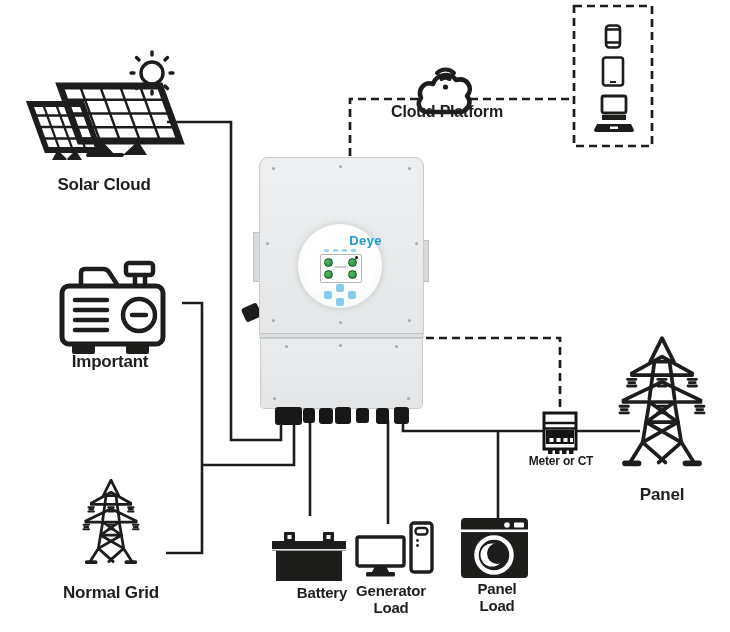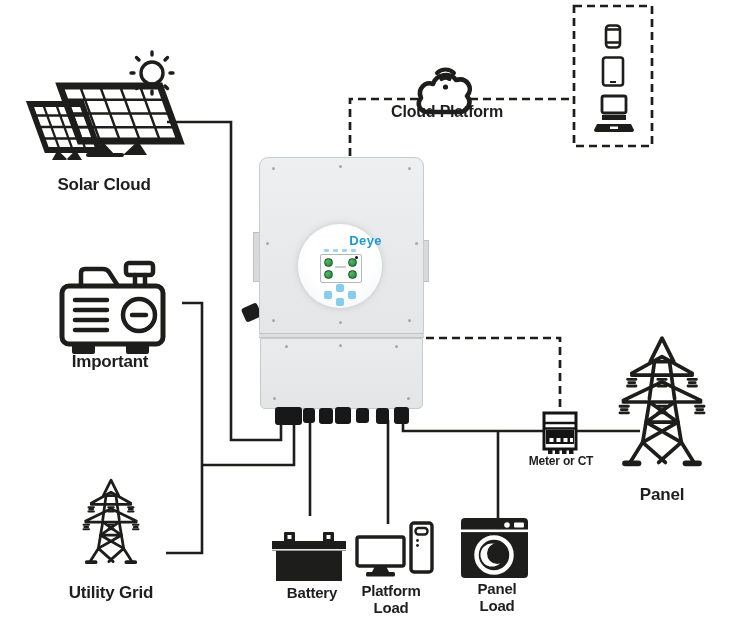--- a/index.html
+++ b/index.html
@@ -121,21 +121,21 @@
         <path d="M0,85 H10 M1.5,89 H8.5 M0,93 H10"></path>
         <path d="M45,85 H55 M46.5,89 H53.5 M45,93 H55"></path>
         <path d="M90,85 H100 M91.5,89 H98.5 M90,93 H100"></path>
       </g>
       <path d="M35,80 L27,128 M65,80 L73,128"></path>
       <path d="M35,80 L69,104 M65,80 L31,104 M31,104 L73,128 M69,104 L27,128 M31,104 H69"></path>
       <path d="M27,128 L12,152 M73,128 L88,152 M27,128 L54,152 M73,128 L46,152"></path>
       <path d="M6,153 H22 M78,153 H94" stroke-width="7"></path>
     </g>
   </svg>
-  <div class="label lbl17" style="left:111px;top:585px">Utility Grid</div>
+  <div class="label lbl17" style="left:111px;top:585px">Normal Grid</div>
 
   <svg class="abs" style="left:413px;top:58px" width="62" height="62" viewBox="0 0 62 62">
     <g fill="none" stroke="#1d1d1b" stroke-width="4" stroke-linecap="round">
       <path d="M24,15 a12,12 0 0 1 17,0"></path>
       <path d="M28.5,21 a7,7 0 0 1 8,0"></path>
     </g>
     <circle cx="32.5" cy="29" r="2.6" fill="#1d1d1b"></circle>
     <path fill="none" stroke="#1d1d1b" stroke-width="4.6" stroke-linecap="round" stroke-linejoin="round" d="M15,54 C 7,54 3,46 8,40 C 4,31 12,23 20,26 C 23,16 38,14 43,22 C 54,19 61,30 54,38 C 60,45 54,54 46,54 Z"></path>
   </svg>
   <div class="label lbl16" style="left:447px;top:104px">Cloud Platform</div>
@@ -253,37 +253,37 @@
     <g fill="#1d1d1b">
       <rect x="13" y="3" width="11" height="10" rx="1"></rect>
       <rect x="52" y="3" width="11" height="10" rx="1"></rect>
       <rect x="1" y="12" width="74" height="10"></rect>
       <rect x="5" y="22" width="66" height="30"></rect>
     </g>
     <rect x="16.5" y="6" width="4" height="4" fill="#fff"></rect>
     <rect x="55.5" y="6" width="4" height="4" fill="#fff"></rect>
     <rect x="1" y="20" width="74" height="1.6" fill="#fff" opacity=".9"></rect>
   </svg>
-  <div class="label lbl15" style="left:312px;top:585px">Battery</div>
+  <div class="label lbl15" style="left:322px;top:585px">Battery</div>
 
   <svg class="abs" style="left:356px;top:519px" width="78" height="58" viewBox="0 0 78 58">
     <g fill="#fff" stroke="#1d1d1b" stroke-width="3.4" stroke-linejoin="round">
       <rect x="55" y="4" width="21" height="49" rx="3"></rect>
       <rect x="1" y="18" width="47" height="29" rx="2"></rect>
     </g>
     <rect x="59.5" y="9" width="12" height="6.5" rx="3" fill="none" stroke="#1d1d1b" stroke-width="2.4"></rect>
     <circle cx="61.5" cy="21.5" r="1.4" fill="#1d1d1b"></circle>
     <circle cx="61.5" cy="26.5" r="1.4" fill="#1d1d1b"></circle>
     <g fill="#1d1d1b">
       <path d="M19,47 h11 l3,6 h-17 z"></path>
       <rect x="10" y="53" width="29" height="4.5" rx="1.5"></rect>
     </g>
   </svg>
   <div class="label lbl15" style="left:391px;top:583px">
-    <div>Platform</div>
+    <div>Generator</div>
     <div>Load</div>
   </div>
 
   <svg class="abs" style="left:459px;top:516px" width="72" height="64" viewBox="0 0 72 64">
     <rect x="2" y="2" width="67" height="60" rx="4" fill="#1d1d1b"></rect>
     <circle cx="48" cy="9" r="2.8" fill="#fff"></circle>
     <rect x="55" y="6.5" width="10" height="5" rx="1" fill="#fff"></rect>
     <rect x="2" y="13.5" width="67" height="2.6" fill="#fff"></rect>
     <circle cx="35" cy="39" r="17.5" fill="none" stroke="#fff" stroke-width="4.5"></circle>
     <circle cx="33" cy="39" r="11.5" fill="#fff"></circle>

